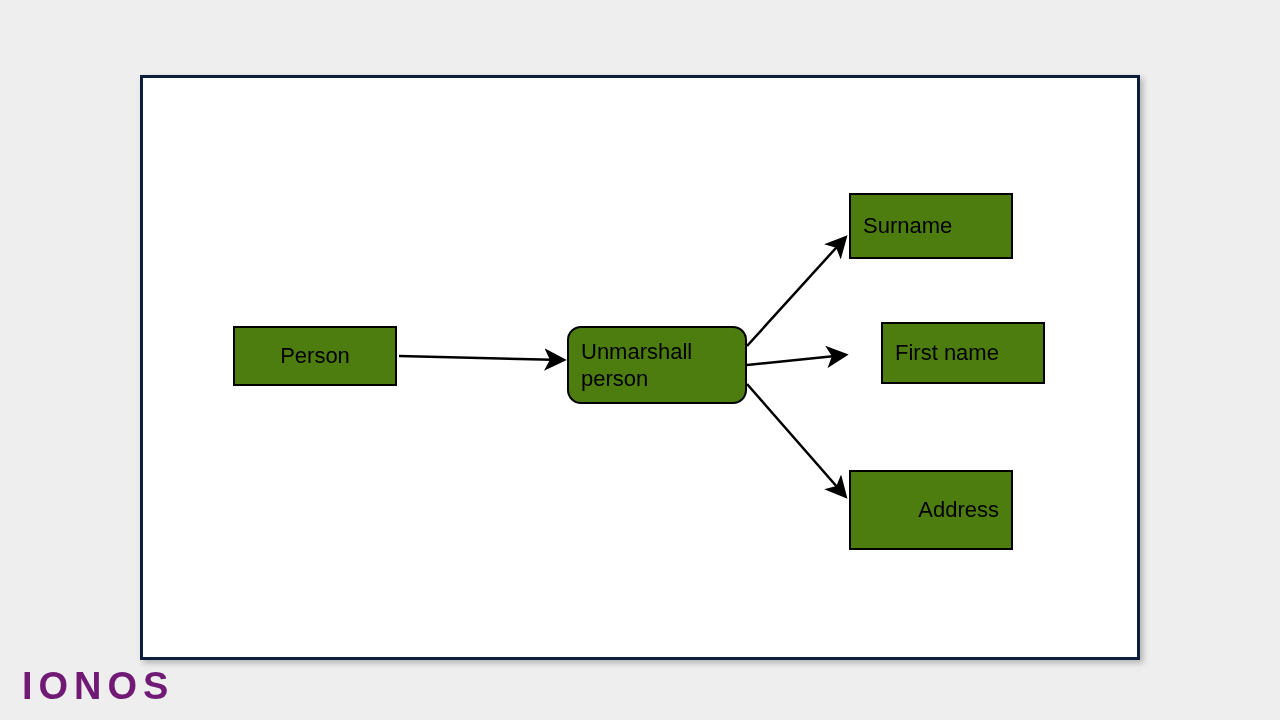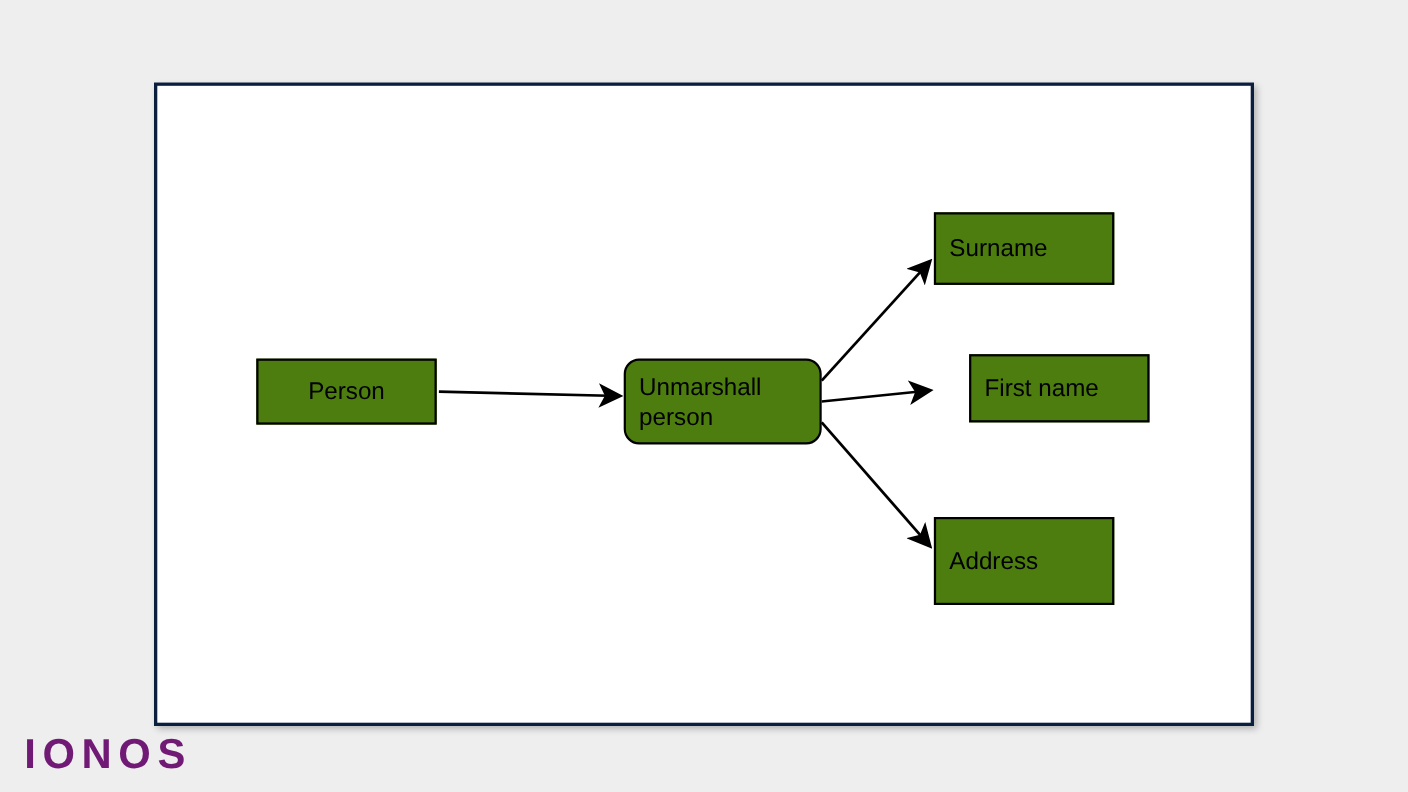--- a/index.html
+++ b/index.html
@@ -70,21 +70,21 @@
   </div>
 
   <div class="node left-text" style="left:706px; top:115px; width:164px; height:66px;">
     <span>Surname</span>
   </div>
 
   <div class="node left-text" style="left:706px; top:244px; width:164px; height:62px;margin-left:32px;">
     <span>First name</span>
   </div>
 
-  <div class="node left-text" style="left:706px; top:392px; width:164px; height:80px;">
+  <div class="node left-text" style="left:706px; top:392px; width:164px; height:80px;justify-content:flex-end;">
     <span>Address</span>
   </div>
 
   <svg class="arrows" viewBox="0 0 994 579">
     <defs>
       <marker id="ah" viewBox="0 0 12 12" refX="10" refY="6" markerWidth="9" markerHeight="9" orient="auto-start-reverse">
         <path d="M0,0 L12,6 L0,12 L3,6 z" fill="#000"></path>
       </marker>
     </defs>
 

